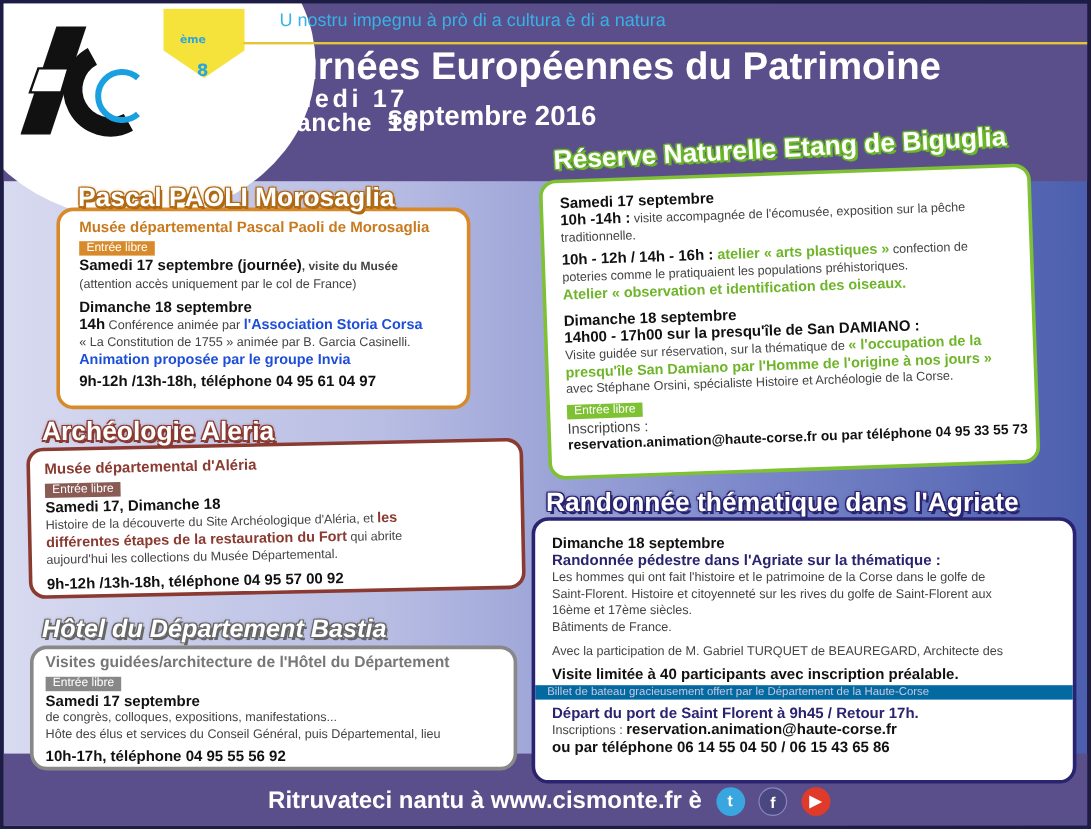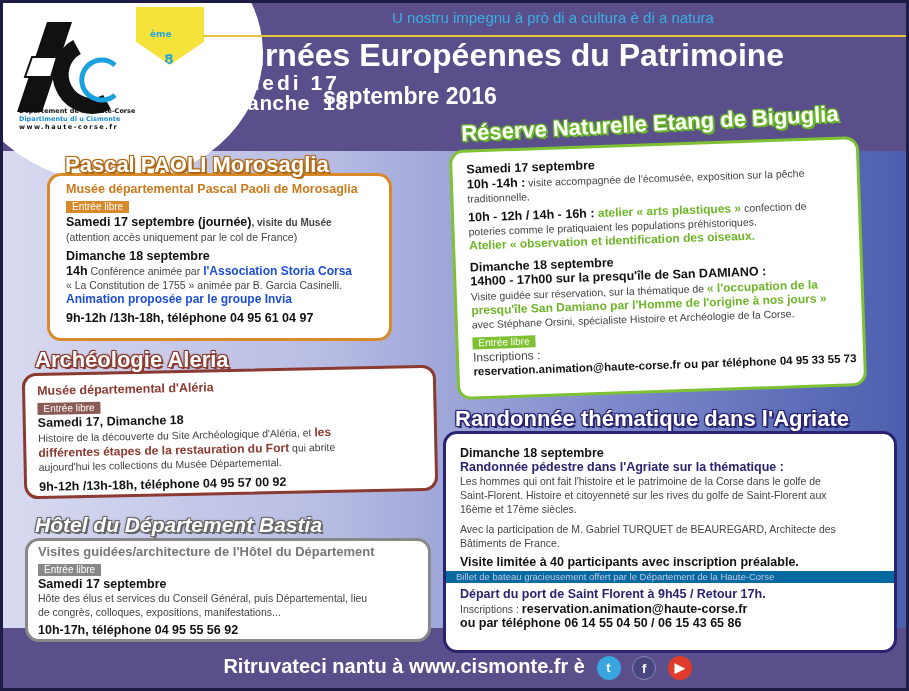--- a/index.html
+++ b/index.html
@@ -12,21 +12,21 @@
   .logo-area { position: absolute; left: -40px; top: -80px; width: 300px; height: 260px; border-radius: 50%; background: #fff; }
   .logo { position: absolute; left: 14px; top: 14px; width: 120px; height: 110px; }
   .logo-text { position: absolute; left: 16px; top: 104px; font-size: 6.5px; line-height: 8px; font-weight: bold; }
   .logo-text .l1 { color: #111; }
   .logo-text .l2 { color: #1a8fd6; }
   .logo-text .l3 { color: #111; letter-spacing: 1.5px; }
   .edition { position: absolute; left: 133px; top: 4px; width: 68px; height: 58px; background: #f5e23a;
              clip-path: polygon(0 0,100% 0,100% 60%,50% 100%,0 60%); }
   .edition span { position: absolute; left: 14px; top: 22px; font-size: 14px; color: #2aa6de; font-weight: bold; }
   .edition sup { font-size: 9px; }
-  .motto { position: absolute; left: 230px; top: 6px; width: 640px; text-align: center; color: #39b0e6; font-size: 15px; font-family: "Liberation Sans", sans-serif; }
+  .motto { position: absolute; left: 230px; top: 6px; width: 640px; color: #39b0e6; font-size: 15px; font-family: "Liberation Sans", sans-serif; }
   .gold-line { position: absolute; left: 200px; top: 32px; width: 709px; height: 2px; background: #e4c53a; }
   .title { position: absolute; left: 205px; top: 34px; color: #fff; font-family: "Liberation Sans", sans-serif; font-weight: bold; font-size: 32px; }
   .date1 { position: absolute; left: 206px; top: 68px; color: #fff; font-family: "Liberation Sans", sans-serif; font-weight: bold; font-size: 21px; letter-spacing: 3px; }
   .date2 { position: absolute; left: 206px; top: 90px; color: #fff; font-family: Liberation Mono, monospace; font-weight: bold; font-size: 21px; }
   .date3 { position: absolute; left: 320px; top: 80px; color: #fff; font-family: "Liberation Sans", sans-serif; font-weight: bold; font-size: 23px; }
 
   .sec-title { position: absolute; font-family: "Liberation Sans", sans-serif; font-weight: bold; color: #fff; white-space: nowrap; z-index: 3; }
   .card { position: absolute; background: #fff; border-radius: 14px; font-family: "Liberation Sans", sans-serif; color: #222; z-index: 2; }
   .card .sub { font-weight: bold; font-size: 12.5px; }
   .tag { display: inline-block; color: #fff; font-size: 10px; padding: 0 6px; line-height: 12px; }
@@ -79,25 +79,20 @@
   <div class="top-band"></div>
   <div class="bottom-band"></div>
 
   <div class="logo-area"></div>
   <svg class="logo" viewBox="0 0 120 110">
     <polygon points="30,5 55,5 25,95 0,95" fill="#111"></polygon>
     <polygon points="15,40 40,40 34,60 8,60" fill="#fff" stroke="#111" stroke-width="2"></polygon>
     <path d="M60,30 A30,30 0 1,0 90,85" fill="none" stroke="#111" stroke-width="16"></path>
     <path d="M98,48 A20,20 0 1,0 98,78" fill="none" stroke="#1aa0e0" stroke-width="5"></path>
   </svg>
-  <div class="logo-text">
-    <div class="l1">Département de la Haute-Corse</div>
-    <div class="l2">Dipartimentu di u Cismonte</div>
-    <div class="l3">www.haute-corse.fr</div>
-  </div>
 
   <div class="edition">
     <span><span>8</span><sup>ème</sup></span>
   </div>
 
   <div class="motto">U nostru impegnu à prò di a cultura è di a natura</div>
   <div class="gold-line"></div>
   <div class="title">Journées Européennes du Patrimoine</div>
   <div class="date1">Samedi 17</div>
   <div class="date2">Dimanche 18</div>
@@ -143,34 +138,34 @@
     <div class="line"><span class="brown" style="font-size:12px">différentes étapes de la restauration du Fort</span><span class="s"> qui abrite</span></div>
     <div class="line s">aujourd'hui les collections du Musée Départemental.</div>
     <div class="line b" style="margin-top:6px">9h-12h /13h-18h, téléphone 04 95 57 00 92</div>
   </div>
 
   <div class="sec-title hotel-title">Hôtel du Département Bastia</div>
   <div class="card hotel-card">
     <div class="sub line">Visites guidées/architecture de l'Hôtel du Département</div>
     <span class="tag">Entrée libre</span>
     <div class="line b">Samedi 17 septembre</div>
+    <div class="line s">de congrès, colloques, expositions, manifestations...</div>
     <div class="line s">Hôte des élus et services du Conseil Général, puis Départemental, lieu</div>
-    <div class="line s">de congrès, colloques, expositions, manifestations...</div>
     <div class="line b" style="margin-top:4px">10h-17h, téléphone 04 95 55 56 92</div>
   </div>
 
   <div class="sec-title agri-title">Randonnée thématique dans l'Agriate</div>
   <div class="card agri-card">
     <div class="line b">Dimanche 18 septembre</div>
     <div class="line navy" style="font-size:12.5px">Randonnée pédestre dans l'Agriate sur la thématique :</div>
     <div class="line s">Les hommes qui ont fait l'histoire et le patrimoine de la Corse dans le golfe de</div>
     <div class="line s">Saint-Florent. Histoire et citoyenneté sur les rives du golfe de Saint-Florent aux</div>
     <div class="line s">16ème et 17ème siècles.</div>
+    <div class="line s">Bâtiments de France.</div>
     <div class="line s" style="margin-top:6px">Avec la participation de M. Gabriel TURQUET de BEAUREGARD, Architecte des</div>
-    <div class="line s">Bâtiments de France.</div>
     <div class="line b" style="margin-top:5px">Visite limitée à 40 participants avec inscription préalable.</div>
     <div class="tag-full">Billet de bateau gracieusement offert par le Département de la Haute-Corse</div>
     <div class="line navy" style="font-size:12.5px">Départ du port de Saint Florent à 9h45 / Retour 17h.</div>
     <div class="line"><span class="s">Inscriptions : </span><span class="b">reservation.animation@haute-corse.fr</span></div>
     <div class="line b">ou par téléphone 06 14 55 04 50 / 06 15 43 65 86</div>
   </div>
 
   <div class="footer">
     <span>Ritruvateci nantu à www.cismonte.fr è</span>
     <span class="social tw">t</span>

